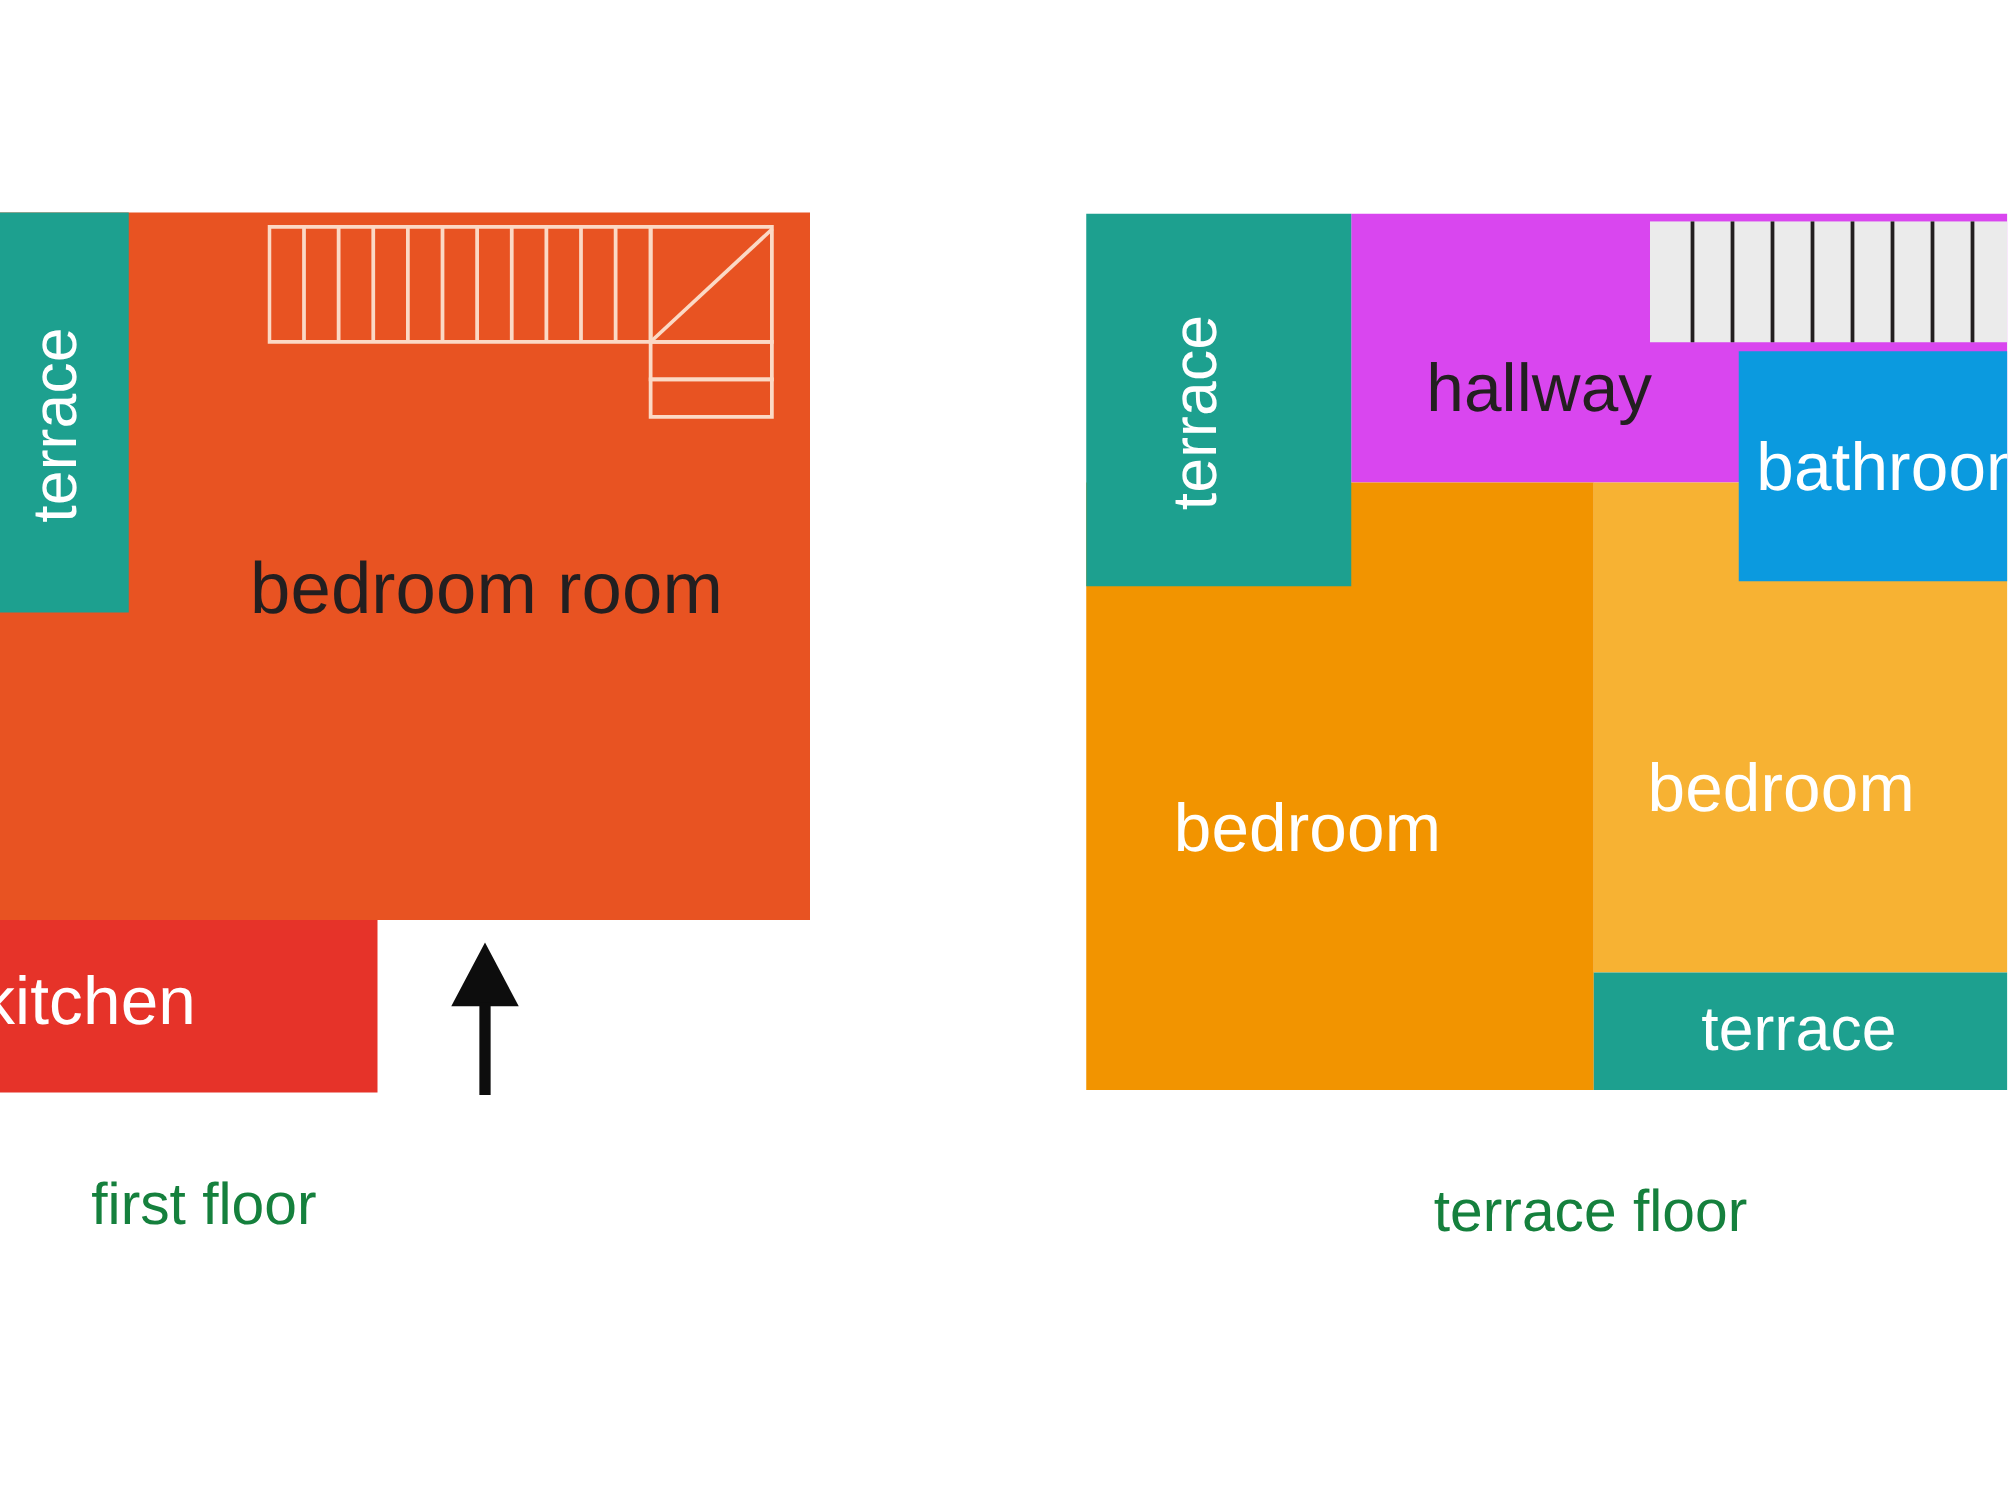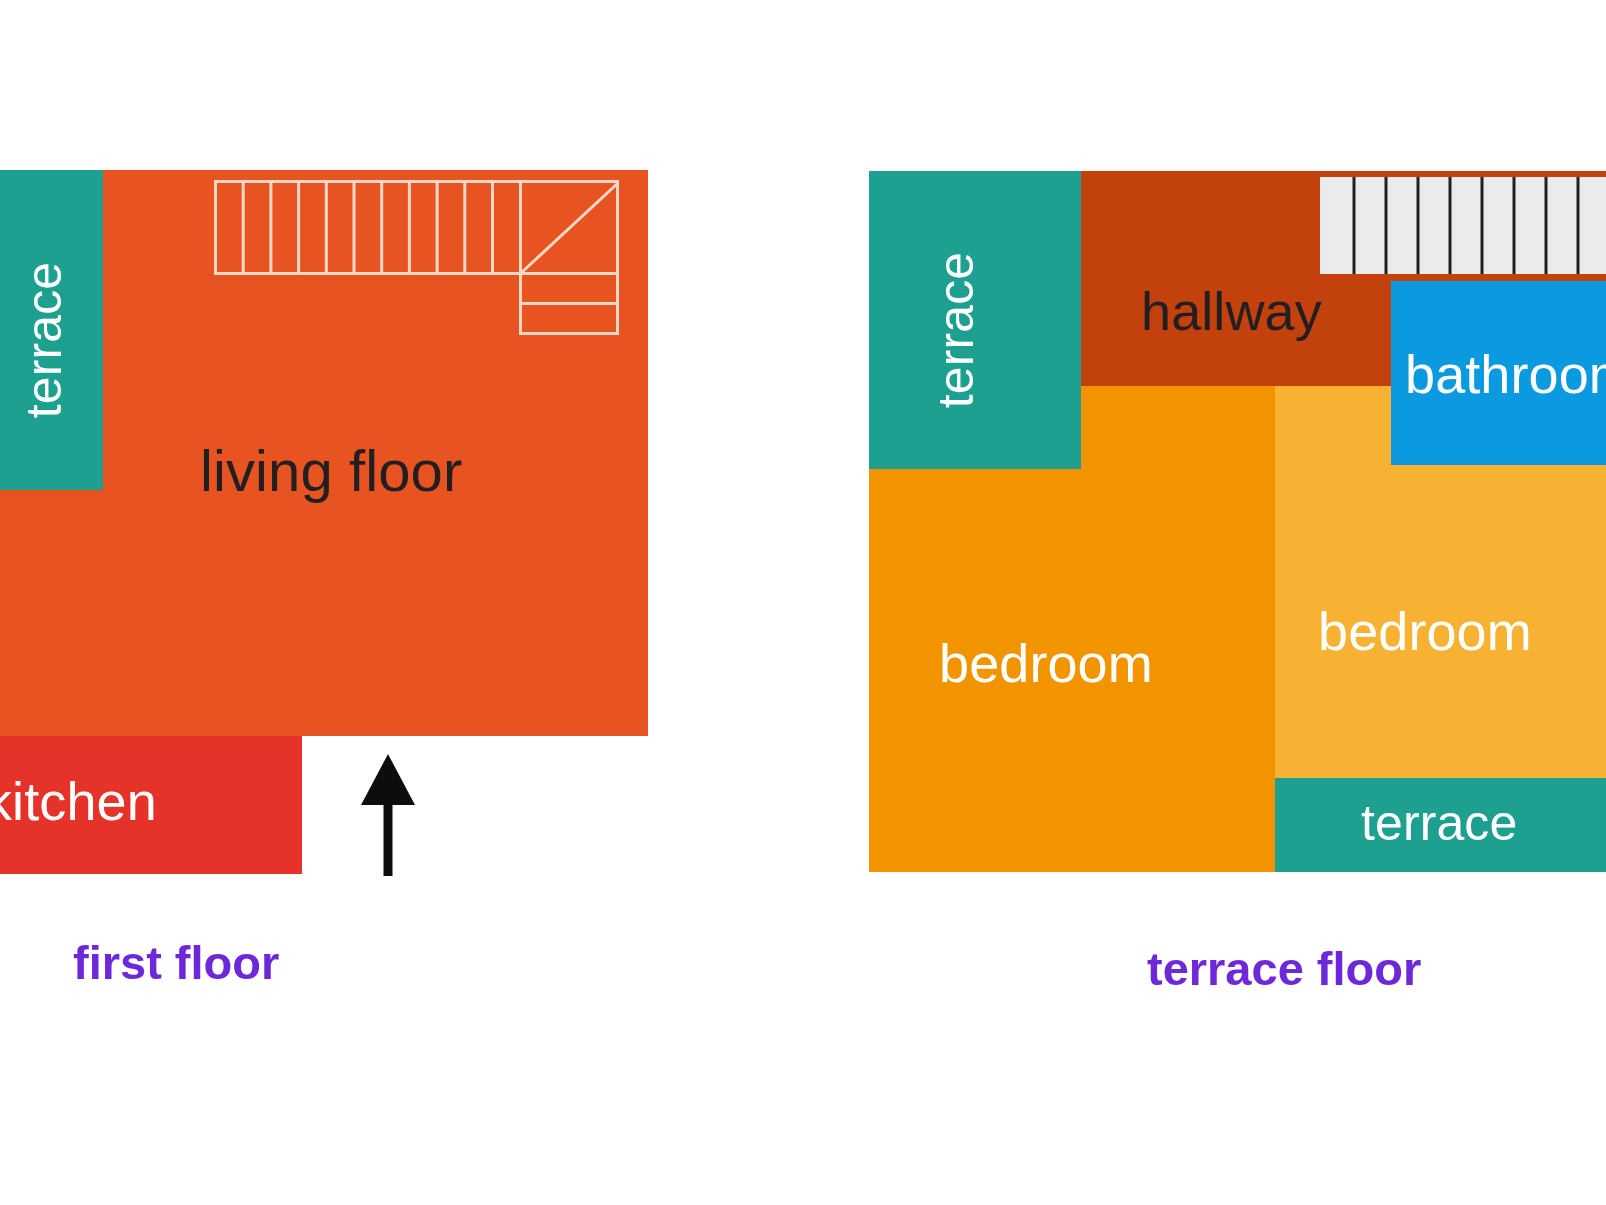--- a/index.html
+++ b/index.html
@@ -35,23 +35,23 @@
     line-height: 1;
   }
   .label-vertical {
     transform: rotate(-90deg);
     transform-origin: center center;
   }
 
   
   .floor-caption {
     position: absolute;
-    color: #6d28d9;
+    color: #15803d;
     font-size: 47px;
-    font-weight: 700;
+    font-weight: 400;
     line-height: 1;
     white-space: nowrap;
   }
 
   
   .stair-wrap {
     position: absolute;
   }
   .stair-wrap svg { display: block; }
 
@@ -62,21 +62,21 @@
   .north-arrow svg { display: block; }
 </style>
 </head>
 <body>
 
 <div id="stage">
 
   <div>
 
     <div class="room" style="left:-60px; top:170px; width:708px; height:566px; background:#e85322;">
-      <span class="room-label" style="color:#231f20; font-size:58px; position:absolute; left:260px; top:272px;">living floor</span>
+      <span class="room-label" style="color:#231f20; font-size:58px; position:absolute; left:260px; top:272px;">bedroom room</span>
     </div>
 
     <div class="stair-wrap" style="left:214px; top:172px; width:412px; height:165px;">
       <svg width="412" height="165" viewBox="0 0 412 165" fill="none">
 
         <rect x="1.5" y="9.5" width="305" height="92" stroke="#fbd9c5" stroke-width="3" fill="none"></rect>
         <line x1="29.2" y1="9.5" x2="29.2" y2="101.5" stroke="#fbd9c5" stroke-width="3"></line>
         <line x1="56.9" y1="9.5" x2="56.9" y2="101.5" stroke="#fbd9c5" stroke-width="3"></line>
         <line x1="84.6" y1="9.5" x2="84.6" y2="101.5" stroke="#fbd9c5" stroke-width="3"></line>
         <line x1="112.3" y1="9.5" x2="112.3" y2="101.5" stroke="#fbd9c5" stroke-width="3"></line>
@@ -108,21 +108,21 @@
         <polygon points="33,2 60,53 6,53" fill="#0d0d0d"></polygon>
         <rect x="28.5" y="50" width="9" height="74" fill="#0d0d0d"></rect>
       </svg>
     </div>
 
     <div class="floor-caption" style="left:73px; top:939px;">first floor</div>
   </div>
 
   <div>
 
-    <div class="room" style="left:1081px; top:171px; width:525px; height:215px; background:#c2410c;">
+    <div class="room" style="left:1081px; top:171px; width:525px; height:215px; background:#d946ef;">
       <span class="room-label" style="color:#231f20; font-size:54px; position:absolute; left:60px; top:113px;">hallway</span>
     </div>
 
     <div class="stair-wrap" style="left:1320px; top:177px; width:286px; height:97px;">
       <svg width="286" height="97" viewBox="0 0 286 97" fill="none">
         <rect x="0" y="0" width="286" height="97" fill="#ebebeb"></rect>
         <line x1="34" y1="0" x2="34" y2="97" stroke="#231f20" stroke-width="3"></line>
         <line x1="66" y1="0" x2="66" y2="97" stroke="#231f20" stroke-width="3"></line>
         <line x1="98" y1="0" x2="98" y2="97" stroke="#231f20" stroke-width="3"></line>
         <line x1="130" y1="0" x2="130" y2="97" stroke="#231f20" stroke-width="3"></line>

